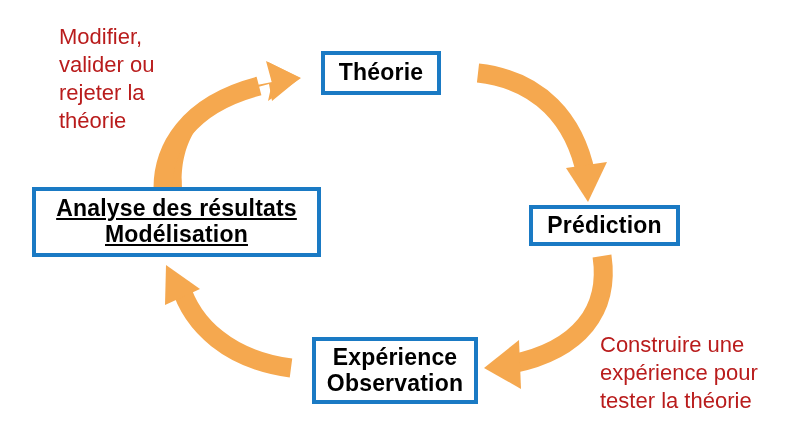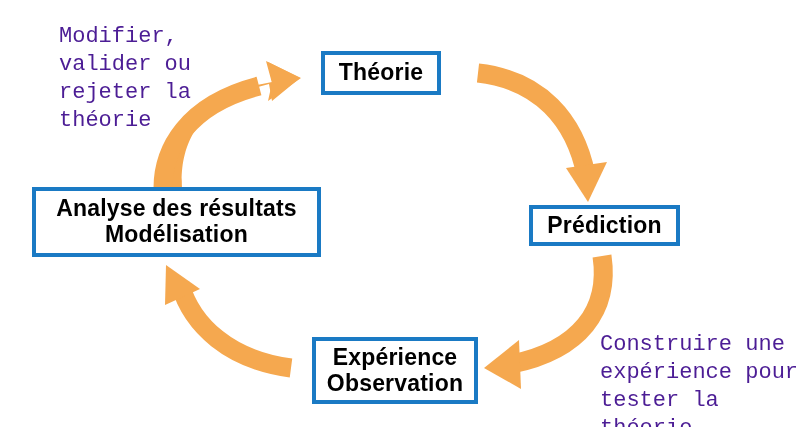--- a/index.html
+++ b/index.html
@@ -34,25 +34,24 @@
     align-items: center;
     justify-content: center;
     text-align: center;
     font-weight: bold;
     color: #000000;
     line-height: 1.12;
     letter-spacing: 0.2px;
   }
   .caption {
     position: absolute;
-    color: #4c1d95;
+    color: #b91c1c;
     font-weight: normal;
     line-height: 1.27;
     white-space: pre-line;
-    font-family: Liberation Mono, monospace;
   }
   
   #box-theorie {
     left: 321px;  top: 51px;   width: 120px; height: 44px;
     font-size: 23px;
   }
   #box-prediction {
     left: 529px;  top: 205px;  width: 151px; height: 41px;
     font-size: 23px;
   }
@@ -98,21 +97,21 @@
     </g>
   </svg>
 
   <div class="node-box" id="box-theorie">Théorie</div>
 
   <div class="node-box" id="box-prediction">Prédiction</div>
 
   <div class="node-box" id="box-experience" style="white-space: pre-line;">Expérience
 Observation</div>
 
-  <div class="node-box" id="box-analyse" style="white-space: pre-line;">Analyse des résultats
+  <div class="node-box" id="box-analyse" style="white-space: pre-line; text-decoration: underline;">Analyse des résultats
 Modélisation</div>
 
   <div class="caption" id="cap-modifier">Modifier,
 valider ou
 rejeter la
 théorie</div>
 
 
   <div class="caption" id="cap-construire">Construire une
 expérience pour

